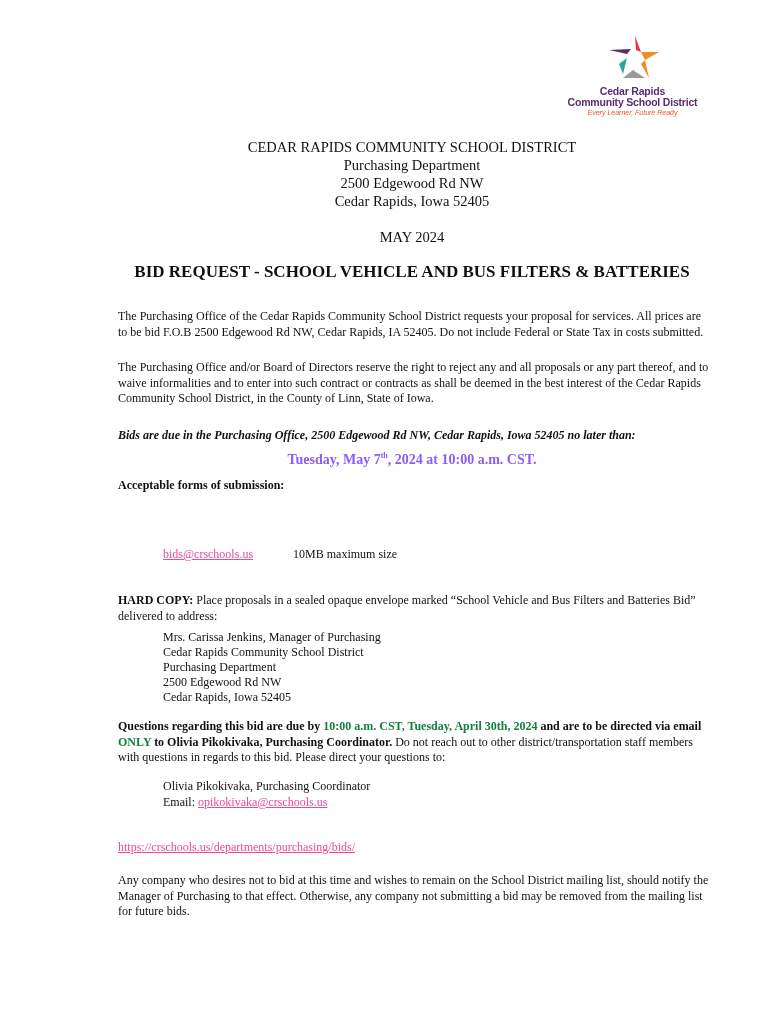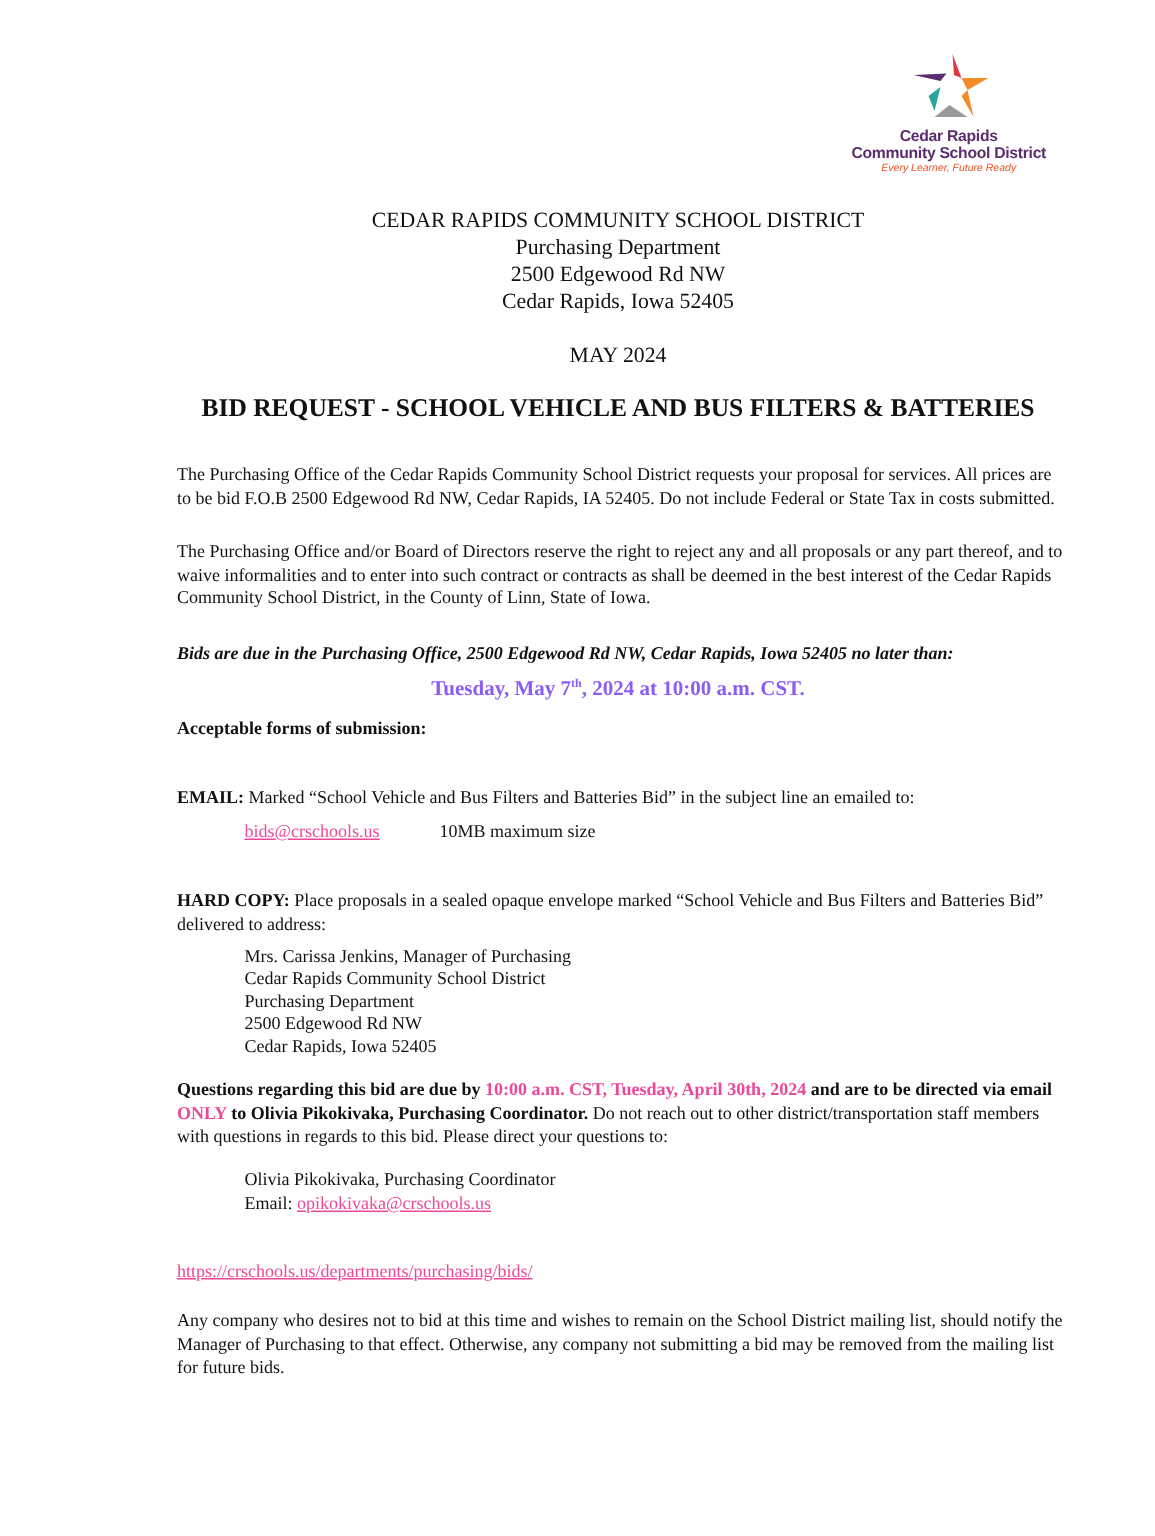--- a/index.html
+++ b/index.html
@@ -18,21 +18,21 @@
   .hdr.l1 { top: 138px; }
   .hdr.l2 { top: 156px; }
   .hdr.l3 { top: 174px; }
   .hdr.l4 { top: 192px; }
   .hdr.l5 { top: 228px; }
   .title { position: absolute; left: 0; width: 770px; top: 262px; text-align: center;
            font-size: 17px; font-weight: bold; }
 
   .p { position: absolute; left: 91px; width: 592px; font-size: 12px; line-height: 15.5px; }
   .b { font-weight: bold; }
-  .red { color: #ec4899; }
+  .red { color: #15803d; }
   .link { color: #ec4899; text-decoration: underline; }
   .indent { left: 136px; }
   .due { position: absolute; left: 0; width: 770px; top: 451px; text-align: center;
          font-size: 14px; font-weight: bold; color: #8b5cf6; }
   .due sup { font-size: 8px; }
 </style>
 </head>
 <body>
 
 <div class="page">
@@ -60,21 +60,20 @@
   <div class="title">BID REQUEST - SCHOOL VEHICLE AND BUS FILTERS &amp; BATTERIES</div>
 
   <div class="p" style="top:309px;">The Purchasing Office of the Cedar Rapids Community School District requests your proposal for services. All prices are to be bid F.O.B 2500 Edgewood Rd NW, Cedar Rapids, IA 52405. Do not include Federal or State Tax in costs submitted.</div>
   <div class="p" style="top:360px;">The Purchasing Office and/or Board of Directors reserve the right to reject any and all proposals or any part thereof, and to waive informalities and to enter into such contract or contracts as shall be deemed in the best interest of the Cedar Rapids Community School District, in the County of Linn, State of Iowa.</div>
 
   <div class="p b" style="top:428px;font-style:italic;">Bids are due in the Purchasing Office, 2500 Edgewood Rd NW, Cedar Rapids, Iowa 52405 no later than:</div>
   <div class="due"><span>Tuesday, May 7</span><sup>th</sup><span>, 2024 at 10:00 a.m. CST.</span></div>
 
   <div class="p b" style="top:478px;">Acceptable forms of submission:</div>
 
-  <div class="p" style="top:524px;"><span class="b">EMAIL:</span><span> Marked “School Vehicle and Bus Filters and Batteries Bid” in the subject line an emailed to:</span></div>
   <div class="p indent" style="top:547px;"><span class="link">bids@crschools.us</span><span style="display:inline-block;width:40px;"></span><span>10MB maximum size</span></div>
 
   <div class="p" style="top:593px;"><span class="b">HARD COPY:</span><span> Place proposals in a sealed opaque envelope marked “School Vehicle and Bus Filters and Batteries Bid” delivered to address:</span></div>
   <div class="p indent" style="top:630px;line-height:15px;">
     <div>Mrs. Carissa Jenkins, Manager of Purchasing</div>
     <div>Cedar Rapids Community School District</div>
     <div>Purchasing Department</div>
     <div>2500 Edgewood Rd NW</div>
     <div>Cedar Rapids, Iowa 52405</div>
   </div>

